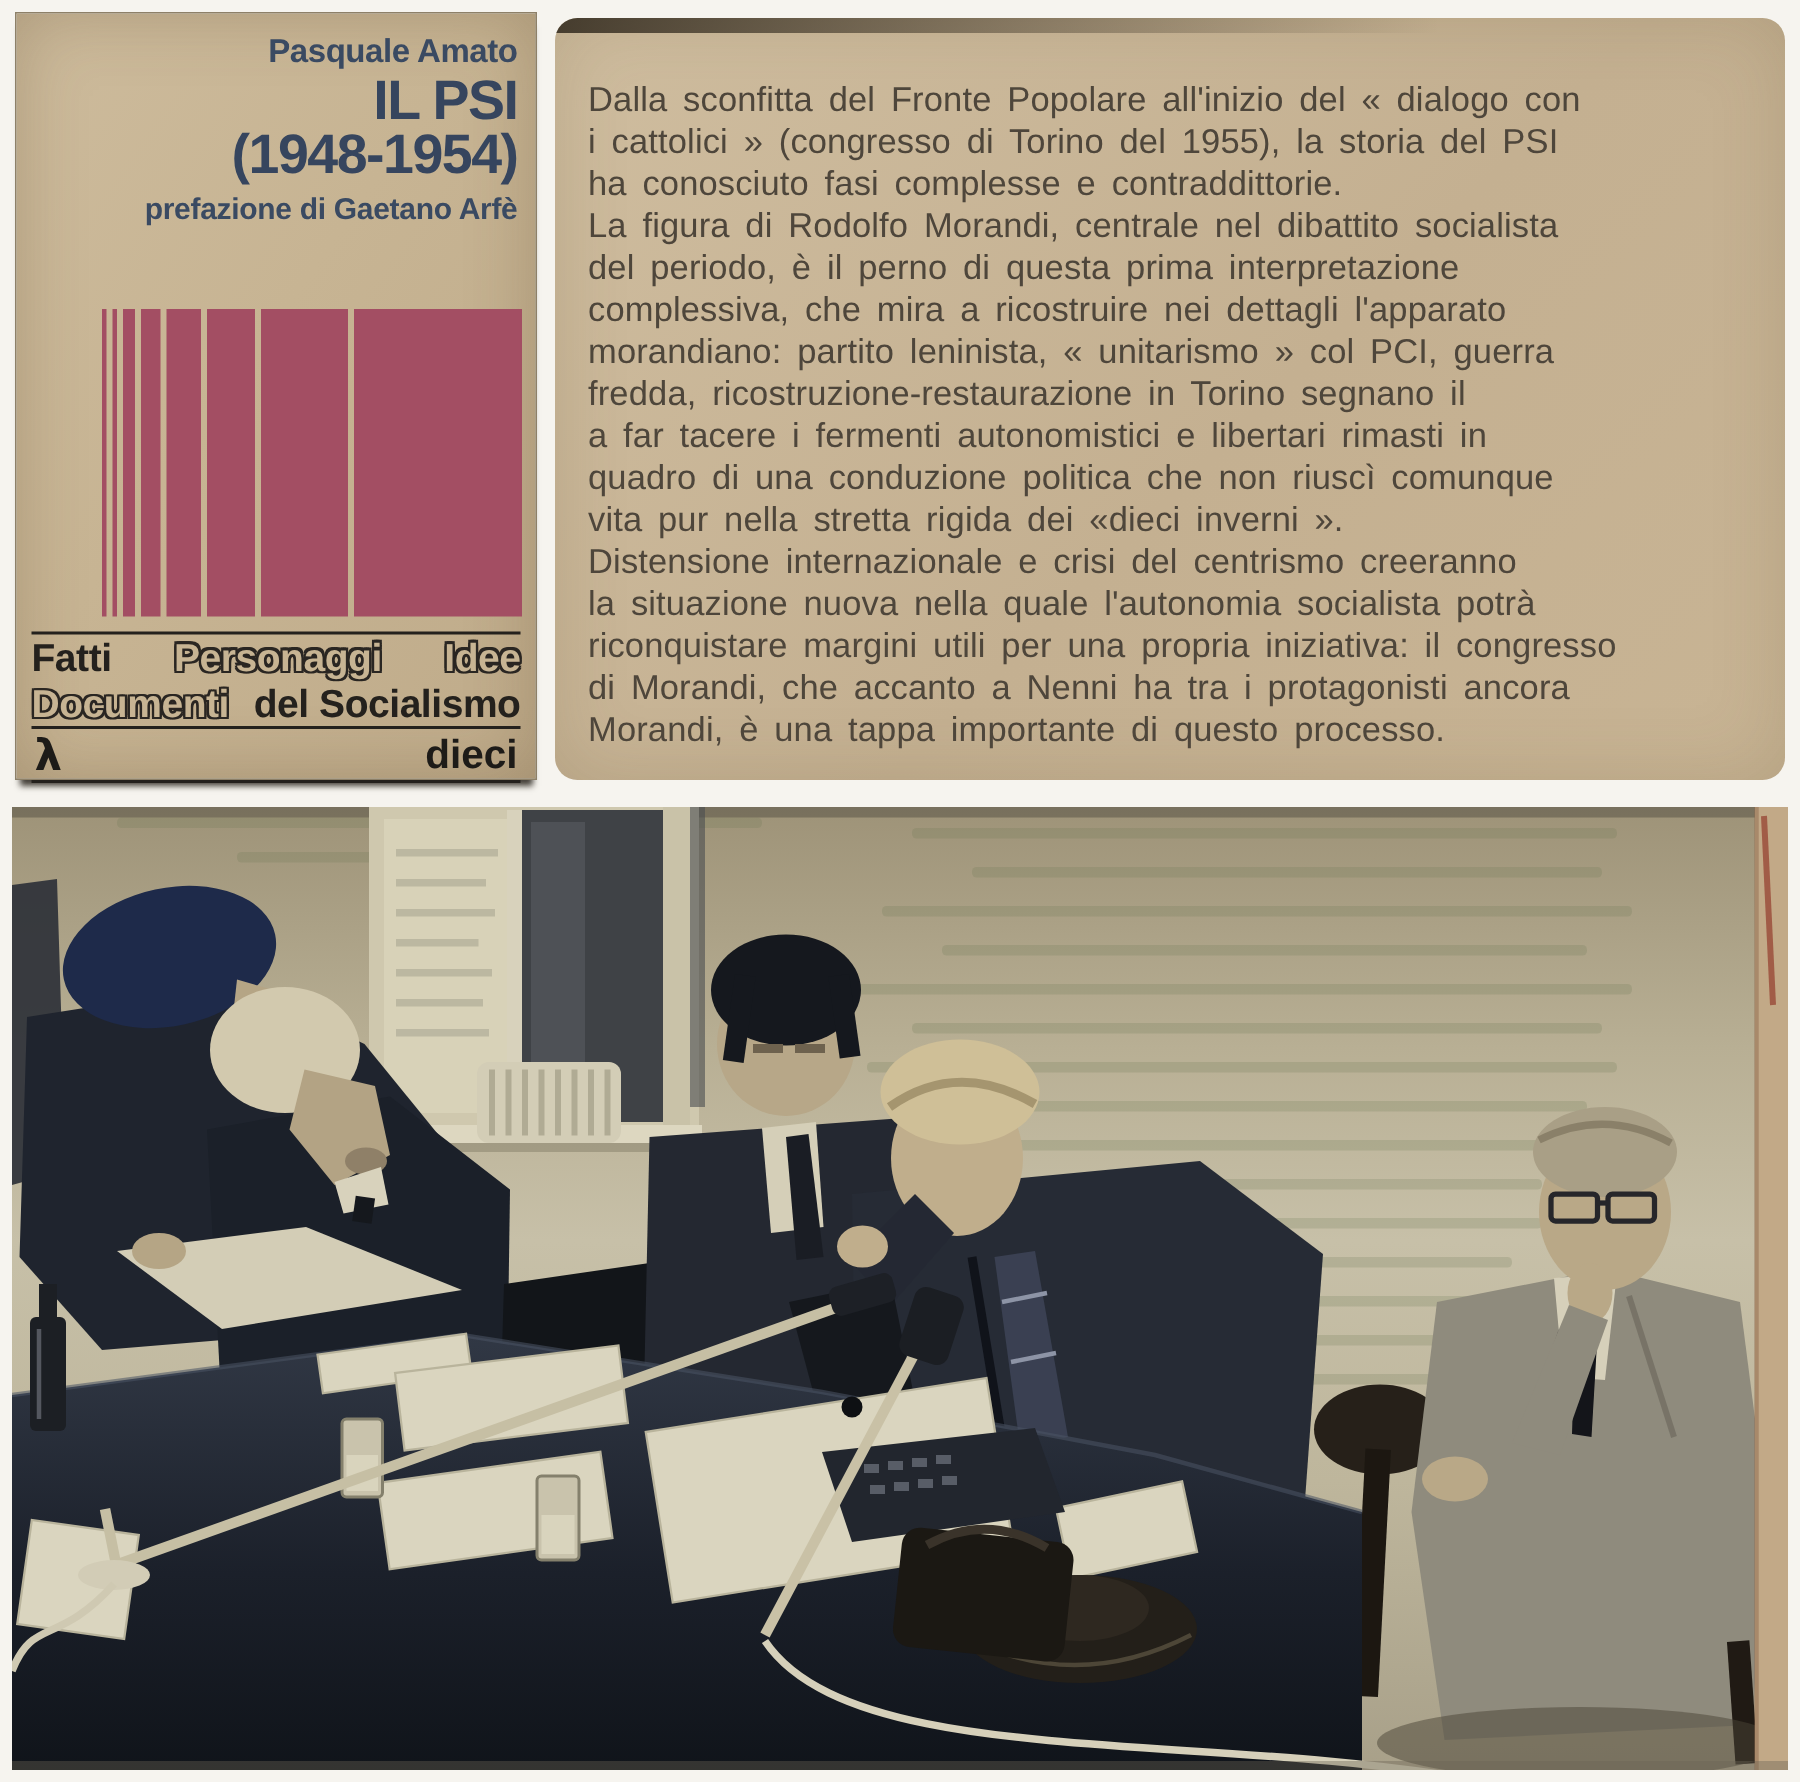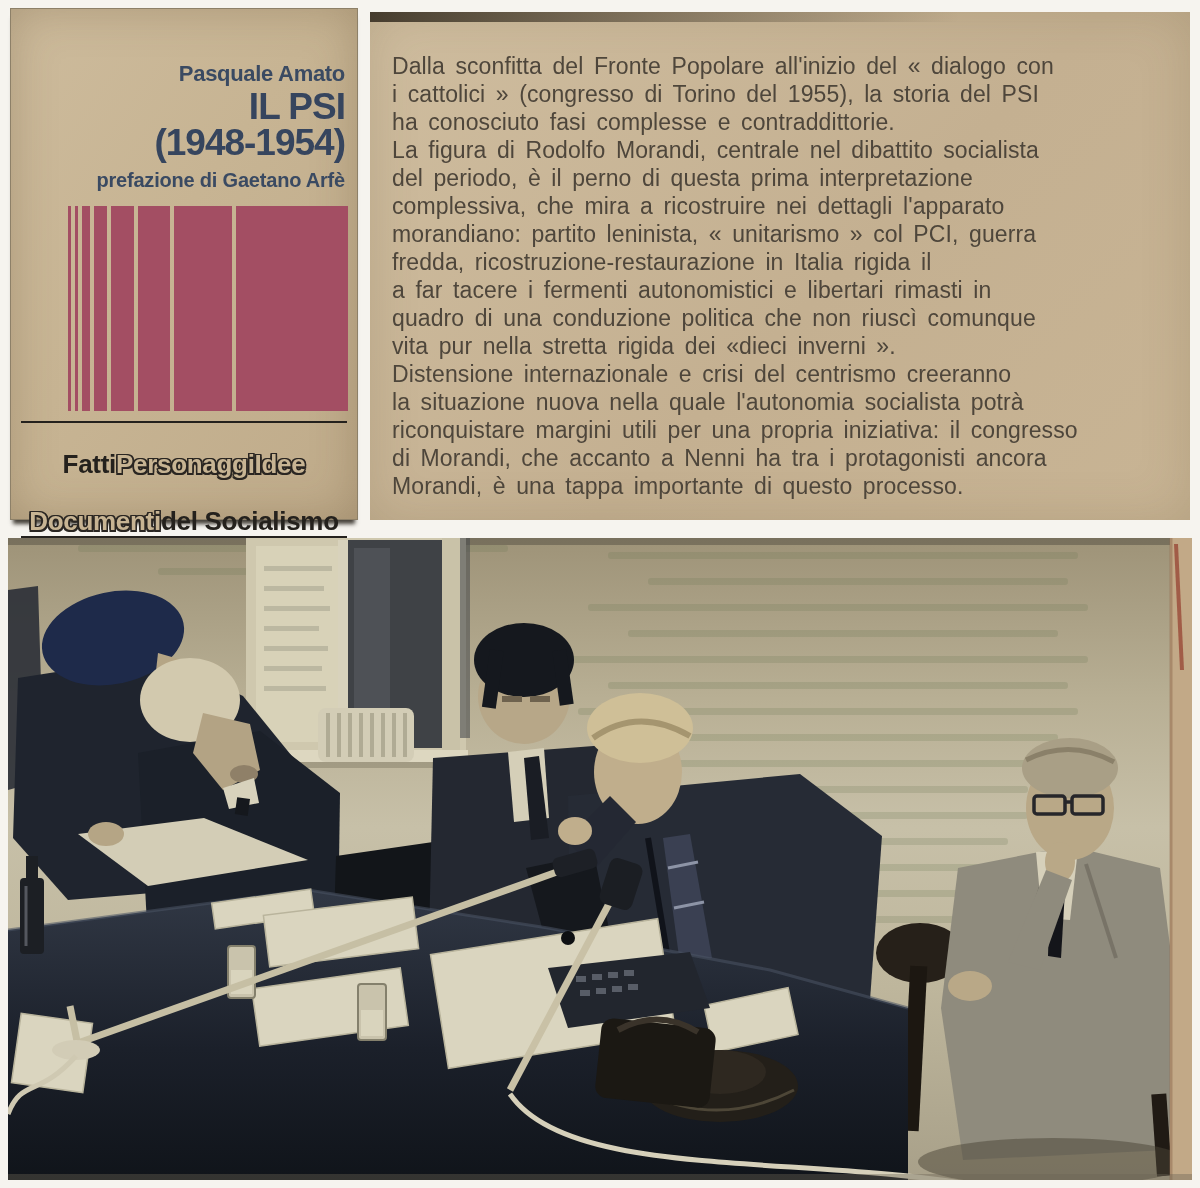--- a/index.html
+++ b/index.html
@@ -13,21 +13,21 @@
   .cover{
     position:absolute;left:10px;top:8px;width:348px;height:512px;
     background:linear-gradient(125deg,#cdbb9c 0%,#c7b493 45%,#bfab8a 100%);
     box-shadow:inset 0 0 46px rgba(90,70,40,.28), 0 7px 4px -3px rgba(25,20,12,.8);
     border:1px solid #8d8068;
     box-sizing:border-box;
     padding:12px 12px 0 10px;
   }
   .cover .author{
     text-align:right;font-size:22px;font-weight:700;color:#3a4a62;
-    letter-spacing:-.3px;margin-bottom:2px;margin-top:40px;
+    letter-spacing:-.3px;margin-bottom:2px;
   }
   .cover .title-line{
     text-align:right;font-size:37px;font-weight:700;color:#36455e;
     letter-spacing:-1px;line-height:.98;
   }
   .cover .preface{
     text-align:right;font-size:20px;font-weight:700;color:#3a4a62;
     margin-top:7px;letter-spacing:-.2px;
   }
   .bars{
@@ -41,40 +41,39 @@
   .bars .bar:nth-child(4){width:13px;}
   .bars .bar:nth-child(5){width:23px;}
   .bars .bar:nth-child(6){width:32px;}
   .bars .bar:nth-child(7){width:58px;}
   .bars .bar:nth-child(8){flex:1;}
   .cover-footer{
     position:absolute;left:10px;right:10px;top:412px;
   }
   .cf-rule{border:none;border-top:2px solid #24211d;margin:0;}
   .cf-row{
-    display:flex;justify-content:center;align-items:baseline;
+    display:flex;justify-content:space-between;align-items:baseline;
     font-size:26px;font-weight:700;color:#24211d;letter-spacing:-.3px;
     line-height:1.18;
   }
   .hollow{
     color:#c7b493;
     text-shadow:-1.5px -1.5px 0 #2a2622,1.5px -1.5px 0 #2a2622,
                 -1.5px 1.5px 0 #2a2622,1.5px 1.5px 0 #2a2622,
                 -1.5px 0 0 #2a2622,1.5px 0 0 #2a2622,
                 0 -1.5px 0 #2a2622,0 1.5px 0 #2a2622;
-    margin-top:26px;
   }
   .cf-pub{display:flex;justify-content:space-between;align-items:center;
     font-size:27px;font-weight:700;color:#1d1b18;padding:0 2px;}
   .cf-pub .lam{font-family:"DejaVu Sans", sans-serif;font-size:29px;}
   
   .blurb{
     position:absolute;left:370px;top:12px;width:820px;height:508px;
     background:linear-gradient(135deg,#cfbd9f 0%,#c4b091 55%,#c8b494 100%);
-    border-radius:0;
+    border-radius:15px;
     box-shadow:inset 0 0 50px rgba(95,75,45,.18);
     box-sizing:border-box;
     padding:40px 28px 0 22px;
     overflow:hidden;
   }
   .blurb::before{
     content:"";position:absolute;left:0;top:0;height:10px;width:72%;
     background:linear-gradient(to right,rgba(35,28,18,.78),rgba(35,28,18,0));
   }
   .bl{
@@ -129,21 +128,21 @@
 </div>
 
 <div class="blurb">
   <div class="bl">Dalla sconfitta del Fronte Popolare all'inizio del « dialogo con</div>
   <div class="bl">i cattolici » (congresso di Torino del 1955), la storia del PSI</div>
   <div class="bl">ha conosciuto fasi complesse e contraddittorie.</div>
   <div class="bl">La figura di Rodolfo Morandi, centrale nel dibattito socialista</div>
   <div class="bl">del periodo, è il perno di questa prima interpretazione</div>
   <div class="bl">complessiva, che mira a ricostruire nei dettagli l'apparato</div>
   <div class="bl">morandiano: partito leninista, « unitarismo » col PCI, guerra</div>
-  <div class="bl">fredda, ricostruzione-restaurazione in Italia rigida il</div>
+  <div class="bl">fredda, ricostruzione-restaurazione in Torino segnano il</div>
   <div class="bl">a far tacere i fermenti autonomistici e libertari rimasti in</div>
   <div class="bl">quadro di una conduzione politica che non riuscì comunque</div>
   <div class="bl">vita pur nella stretta rigida dei «dieci inverni ».</div>
   <div class="bl">Distensione internazionale e crisi del centrismo creeranno</div>
   <div class="bl">la situazione nuova nella quale l'autonomia socialista potrà</div>
   <div class="bl">riconquistare margini utili per una propria iniziativa: il congresso</div>
   <div class="bl">di Morandi, che accanto a Nenni ha tra i protagonisti ancora</div>
   <div class="bl">Morandi, è una tappa importante di questo processo.</div>
 </div>
 

